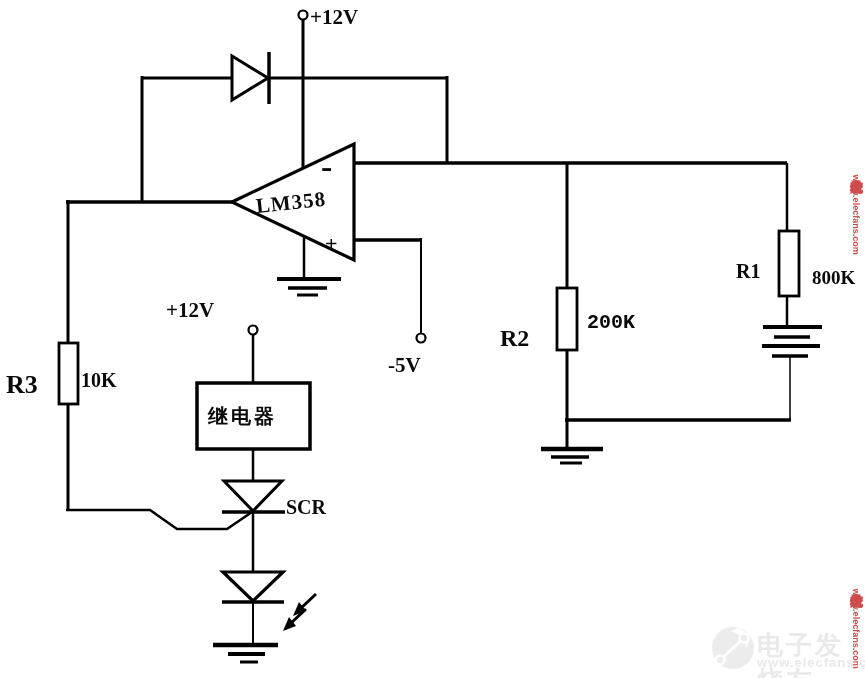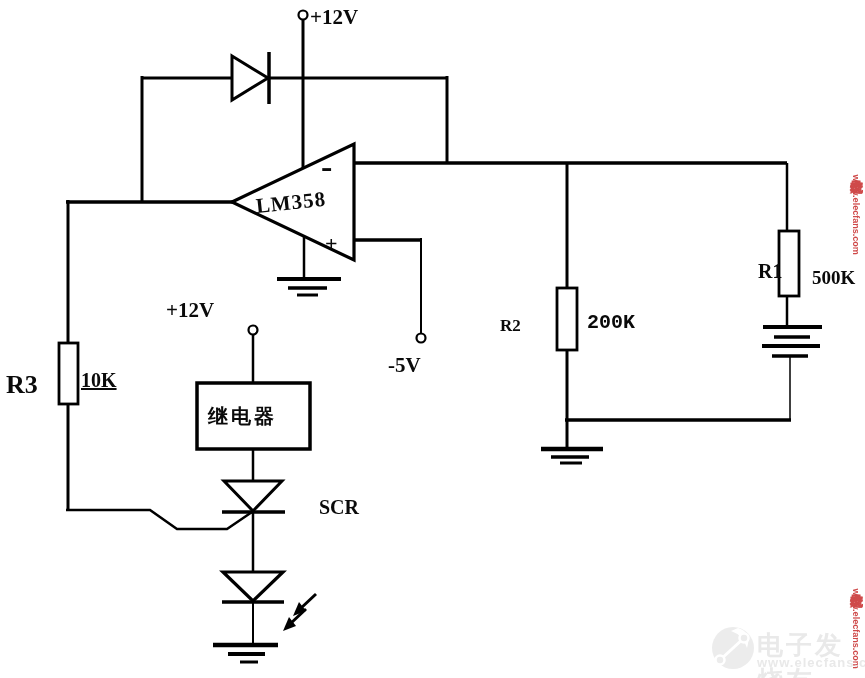--- a/index.html
+++ b/index.html
@@ -123,29 +123,29 @@
 
   <div class="lbl" style="left:388px;top:353px;font-size:21px;">-5V</div>
 
   <div class="lbl lbl-lm358" style="left:256px;top:194px;font-size:21px;">LM358</div>
 
   <div class="lbl" style="left:321px;top:152px;font-size:34px;line-height:0.9;">-</div>
 
   <div class="lbl" style="left:325px;top:233px;font-size:22px;line-height:1;">+</div>
 
   <div class="lbl" style="left:6px;top:370px;font-size:26px;">R3</div>
-  <div class="lbl" style="left:81px;top:369px;font-size:20px;text-decoration:underline;">10K</div>
+  <div class="lbl" style="left:81px;top:369px;font-size:20px;">10K</div>
 
-  <div class="lbl" style="left:500px;top:316px;font-size:17px;">R2</div>
+  <div class="lbl" style="left:500px;top:325px;font-size:24px;">R2</div>
   <div class="lbl" style="left:587px;top:311px;font-size:20px;font-family:Liberation Mono, monospace;">200K</div>
 
-  <div class="lbl" style="left:758px;top:260px;font-size:20px;">R1</div>
-  <div class="lbl" style="left:812px;top:267px;font-size:19px;">500K</div>
+  <div class="lbl" style="left:736px;top:260px;font-size:20px;">R1</div>
+  <div class="lbl" style="left:812px;top:267px;font-size:19px;">800K</div>
 
-  <div class="lbl" style="left:286px;top:496px;font-size:20px;margin-left:33px;">SCR</div>
+  <div class="lbl" style="left:286px;top:496px;font-size:20px;">SCR</div>
 
   <div class="lbl relay-box-label" style="left:197px;top:383px;width:91px;height:66px;font-size:20px;">继电器</div>
 
   <div class="wm-red" style="top:170px;color:#cf4a4a;">
     <span class="site">电子发烧友</span>
     <span class="url">www.elecfans.com</span>
   </div>
   <div class="wm-red" style="top:584px;color:#cf4a4a;">
     <span class="site">电子发烧友</span>
     <span class="url">www.elecfans.com</span>

